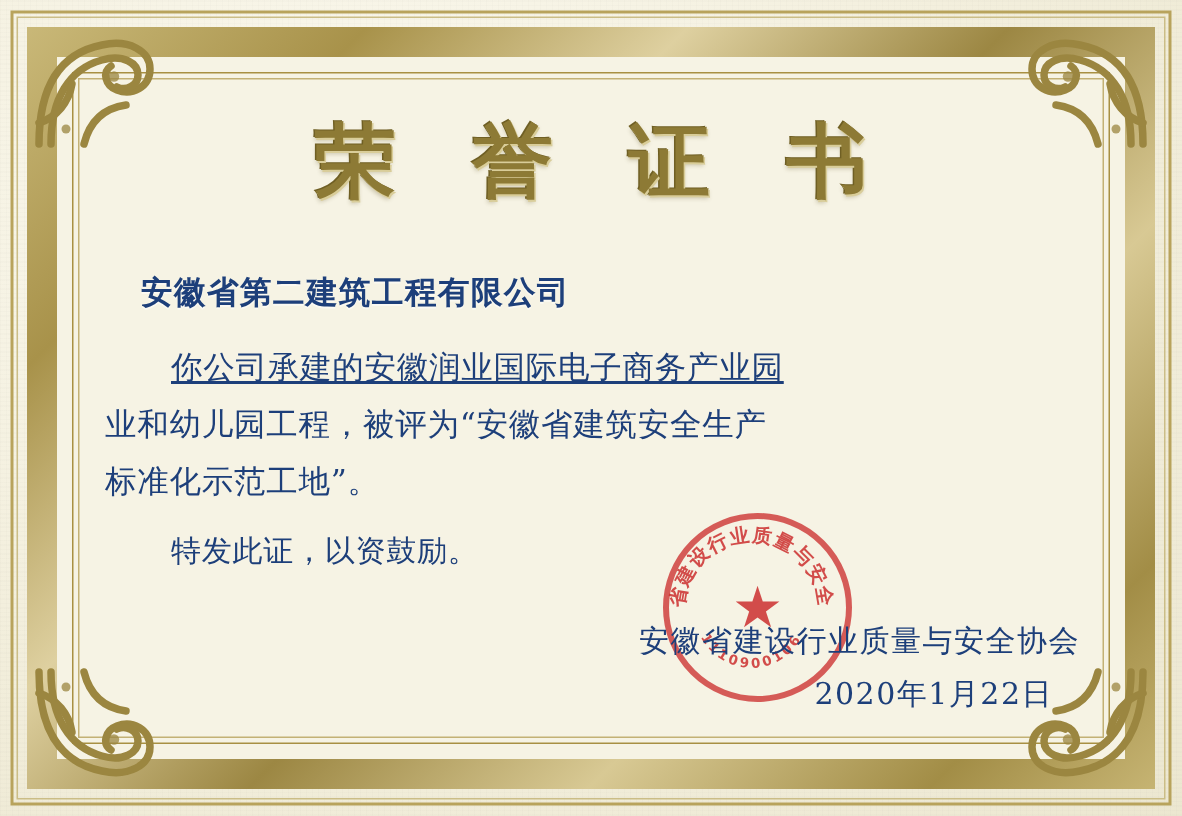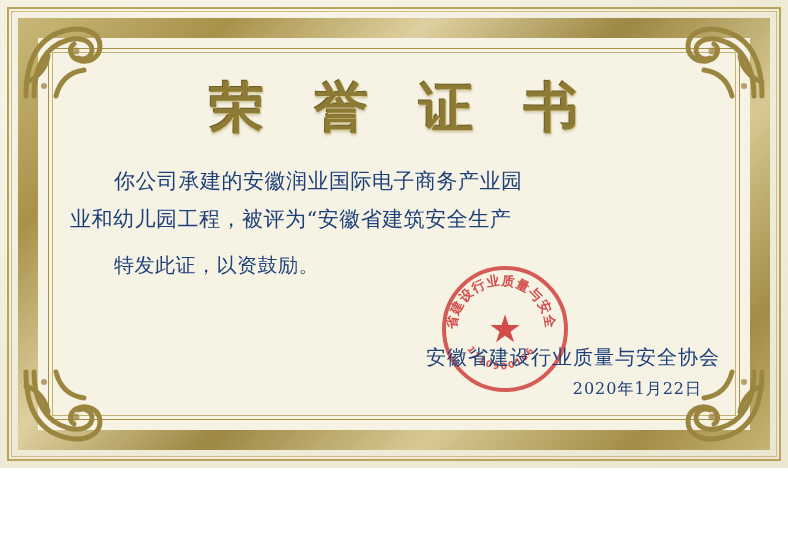--- a/index.html
+++ b/index.html
@@ -10,21 +10,21 @@
   body {
     width: 788px;
     height: 544px;
     overflow: hidden;
     font-family: "DejaVu Sans", sans-serif;
   }
 
   .certificate {
     position: relative;
     width: 788px;
-    height: 468px;
+    height: 544px;
     background: #f6f3e4;
     background-image:
       radial-gradient(ellipse at 30% 25%, #fbf9ef 0%, #f3efdd 55%, #ece7d0 100%);
     overflow: hidden;
   }
 
   
   .paper-texture {
     position: absolute;
     inset: 0;
@@ -122,21 +122,21 @@
     margin-left: 10px;
     margin-right: 6px;
     font-family: "DejaVu Serif", serif;
     font-size: 21px;
     line-height: 36px;
     color: #1d3f7a;
     text-align: justify;
     letter-spacing: 0.5px;
   }
   .body-text p { margin: 0 0 2px 0; }
-  .indent { text-indent: 44px; }
+  .indent { text-indent: 44px; text-decoration: underline; }
 
   sup.hash {
     font-size: 13px;
     vertical-align: super;
     line-height: 0;
   }
 
   .closing {
     margin-top: 10px;
     margin-left: 10px;
@@ -156,21 +156,21 @@
     font-family: "DejaVu Serif", serif;
     color: #1d3f7a;
   }
   .issuer {
     font-size: 20px;
     letter-spacing: 1px;
     white-space: nowrap;
   }
   .issue-date {
     margin-top: 8px;
-    font-size: 16px;
+    font-size: 20px;
     letter-spacing: 1px;
     margin-right: 18px;
   }
 
   
   .seal {
     position: absolute;
     right: 160px;
     bottom: 18px;
     width: 118px;
@@ -267,24 +267,26 @@
       <g fill="currentColor" opacity="0.75">
         <circle cx="56" cy="31" r="3.5"></circle>
         <circle cx="24" cy="66" r="3"></circle>
       </g>
     </svg>
   </div>
 
   <div class="content">
     <div class="title">荣  誉  证  书</div>
 
+    <div class="company">安徽省第二建筑工程有限公司</div>
 
     <div class="body-text">
       <p class="indent">你公司承建的安徽润业国际电子商务产业园</p>
       <p>业和幼儿园工程，被评为“安徽省建筑安全生产</p>
+      <p>标准化示范工地”。</p>
     </div>
 
     <div class="closing">特发此证，以资鼓励。</div>
 
     <div class="seal">
       <svg viewBox="0 0 118 118" xmlns="http://www.w3.org/2000/svg">
         <defs>
           <path id="sealTopArc" d="M 14 64 A 45 45 0 0 1 104 64"></path>
           <path id="sealBottomArc" d="M 24 80 A 38 38 0 0 0 94 80"></path>
         </defs>

